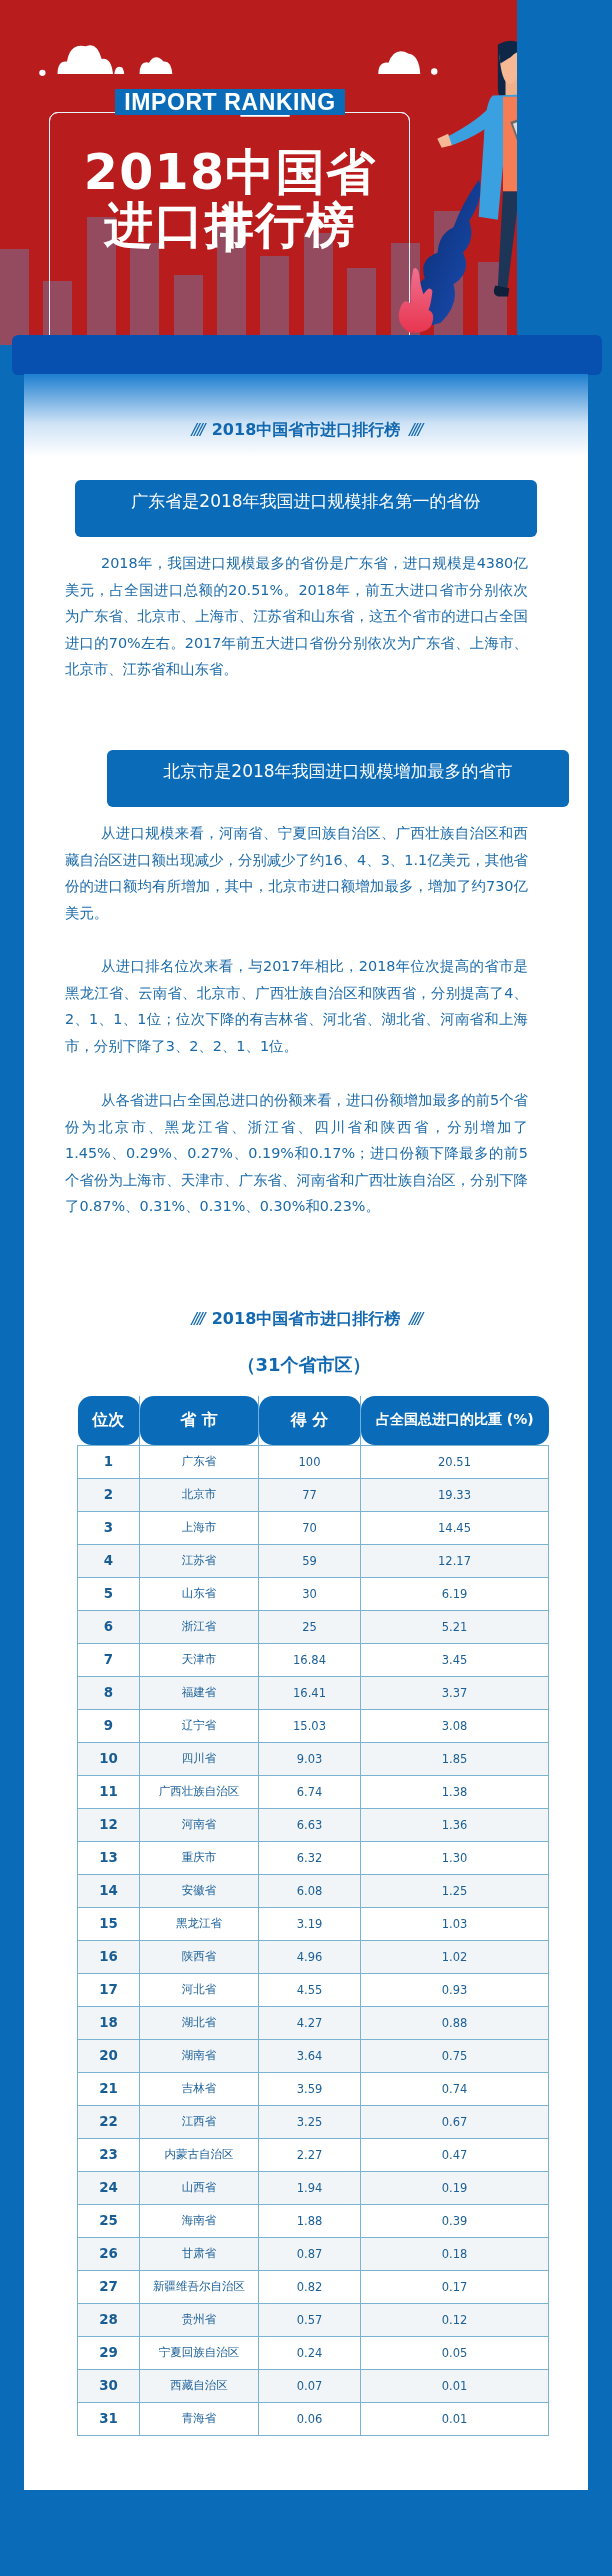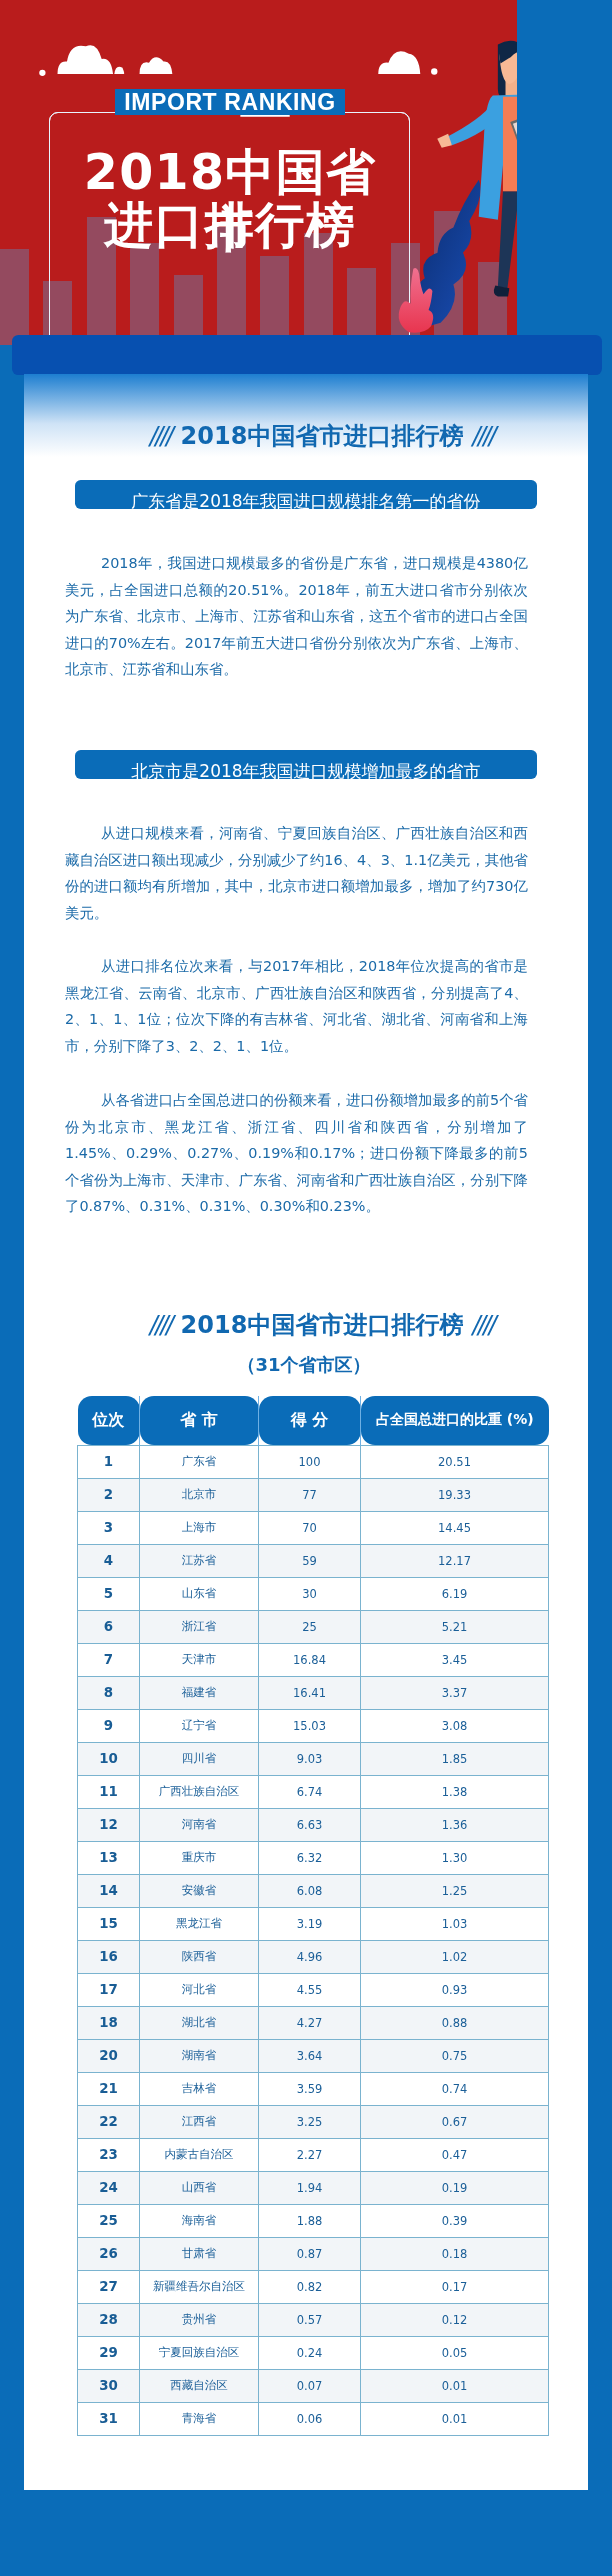--- a/index.html
+++ b/index.html
@@ -18,25 +18,25 @@
   .hero-en span { background: #0a6cb8; padding: 0 9px; color: #fff; font-family: "Liberation Sans", sans-serif; font-weight: bold; font-size: 23px; letter-spacing: 0.6px; }
   .hero-title { position: absolute; left: 64px; width: 332px; text-align: center; color: #fff; font-weight: bold; font-size: 49px; line-height: 57px; font-family: "DejaVu Sans", sans-serif; letter-spacing: 1.3px; }
   .hero-title.l1 { top: 144px; }
   .hero-title.l2 { top: 197px; }
 
   
   .card-top { position: absolute; left: 11.5px; top: 335px; width: 590px; height: 40px; background: #0750b0; border-radius: 6.4px; }
   .card { position: absolute; left: 24px; top: 374px; width: 564px; height: 2116px; background: #ffffff; }
   .card-grad { position: absolute; left: 24px; top: 374px; width: 564px; height: 83px; background: linear-gradient(#1d7ed0, #cfe3f6 60%, #ffffff); }
 
-  .section-title { position: absolute; left: 40px; width: 564px; text-align: center; font-size: 24px; font-weight: bold; color: #1168b0; font-family: "DejaVu Sans", sans-serif; }
+  .section-title { position: absolute; left: 24px; width: 564px; text-align: center; font-size: 16px; font-weight: bold; color: #1168b0; font-family: "DejaVu Sans", sans-serif; }
   .slashes { display: inline-block; font-style: italic; letter-spacing: -2.6px; font-weight: normal; color: #1168b0; margin: 0 9px; font-family: "DejaVu Sans", sans-serif; }
   .sub-title { position: absolute; left: 24px; width: 560px; text-align: center; font-size: 18px; color: #1168b0; font-weight: bold; }
 
-  .banner { position: absolute; left: 75px; width: 462px; height: 29px; background: #0a6cb8; border-radius: 5.7px; color: #fff; font-size: 17px; text-align: center; line-height: 43px; }
+  .banner { position: absolute; left: 75px; width: 462px; height: 57px; background: #0a6cb8; border-radius: 5.7px; color: #fff; font-size: 17px; text-align: center; line-height: 43px; }
 
   .para { position: absolute; left: 65px; width: 463px; font-size: 14.4px; line-height: 26.5px; color: #1b6aa8; text-align: justify; text-indent: 36px; }
 
   
   table.rank { position: absolute; left: 77px; top: 1396px; width: 471px; border-collapse: collapse; table-layout: fixed; }
   table.rank th { background: #0a6cb8; color: #fff; height: 49px; font-size: 16px; font-weight: bold; border-right: 0.6px solid #6fb0e3; border-radius: 14px; }
   table.rank th:last-child { border-right: none; font-size: 14px; }
   table.rank td { height: 33px; text-align: center; font-size: 11.5px; color: #1b5f98; border: 1px solid #7ab3cf; }
   table.rank td.rk { font-weight: bold; font-size: 13.4px; color: #195d95; }
   table.rank tr.alt td { background: #f2f5f8; }
@@ -135,21 +135,21 @@
 <div class="card-grad"></div>
 
 <div class="section-title" style="top:420px;">
   <span class="slashes">////</span><span>2018中国省市进口排行榜</span><span class="slashes">////</span>
 </div>
 
 <div class="banner" style="top:480px;">广东省是2018年我国进口规模排名第一的省份</div>
 
 <p class="para" style="top:550px;">2018年，我国进口规模最多的省份是广东省，进口规模是4380亿美元，占全国进口总额的20.51%。2018年，前五大进口省市分别依次为广东省、北京市、上海市、江苏省和山东省，这五个省市的进口占全国进口的70%左右。2017年前五大进口省份分别依次为广东省、上海市、北京市、江苏省和山东省。</p>
 
-<div class="banner" style="top:750px;">北京市是2018年我国进口规模增加最多的省市</div>
+<div class="banner" style="top:750px;margin-left:32px;">北京市是2018年我国进口规模增加最多的省市</div>
 
 <p class="para" style="top:820px;">从进口规模来看，河南省、宁夏回族自治区、广西壮族自治区和西藏自治区进口额出现减少，分别减少了约16、4、3、1.1亿美元，其他省份的进口额均有所增加，其中，北京市进口额增加最多，增加了约730亿美元。</p>
 <p class="para" style="top:953px;">从进口排名位次来看，与2017年相比，2018年位次提高的省市是黑龙江省、云南省、北京市、广西壮族自治区和陕西省，分别提高了4、2、1、1、1位；位次下降的有吉林省、河北省、湖北省、河南省和上海市，分别下降了3、2、2、1、1位。</p>
 <p class="para" style="top:1087px;">从各省进口占全国总进口的份额来看，进口份额增加最多的前5个省份为北京市、黑龙江省、浙江省、四川省和陕西省，分别增加了1.45%、0.29%、0.27%、0.19%和0.17%；进口份额下降最多的前5个省份为上海市、天津市、广东省、河南省和广西壮族自治区，分别下降了0.87%、0.31%、0.31%、0.30%和0.23%。</p>
 
 <div class="section-title" style="top:1309px;">
   <span class="slashes">////</span><span>2018中国省市进口排行榜</span><span class="slashes">////</span>
 </div>
 <div class="sub-title" style="top:1353px;">（31个省市区）</div>
 

